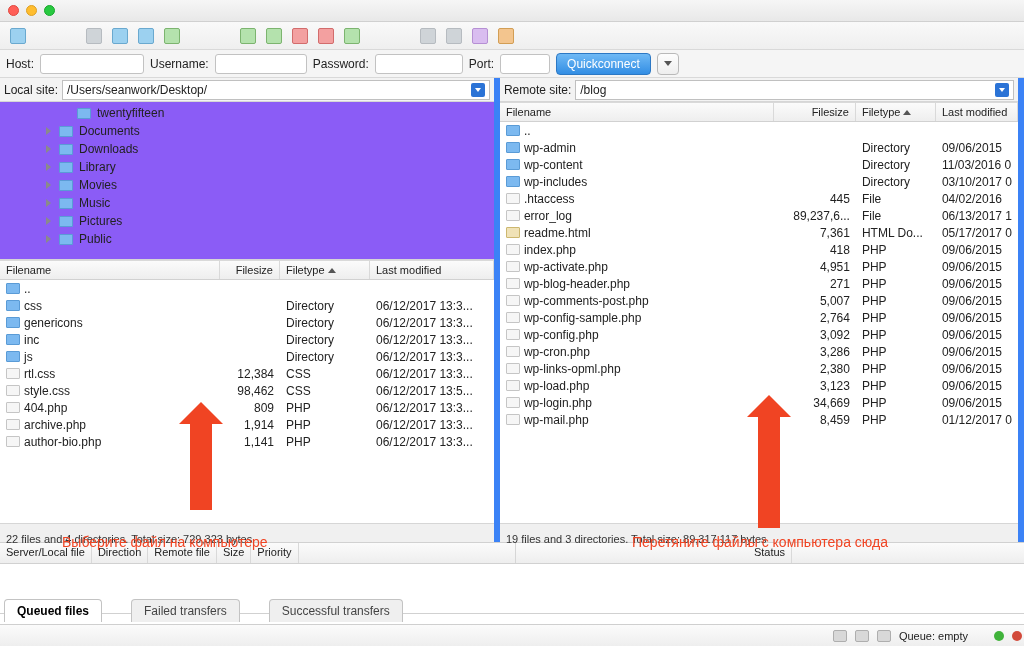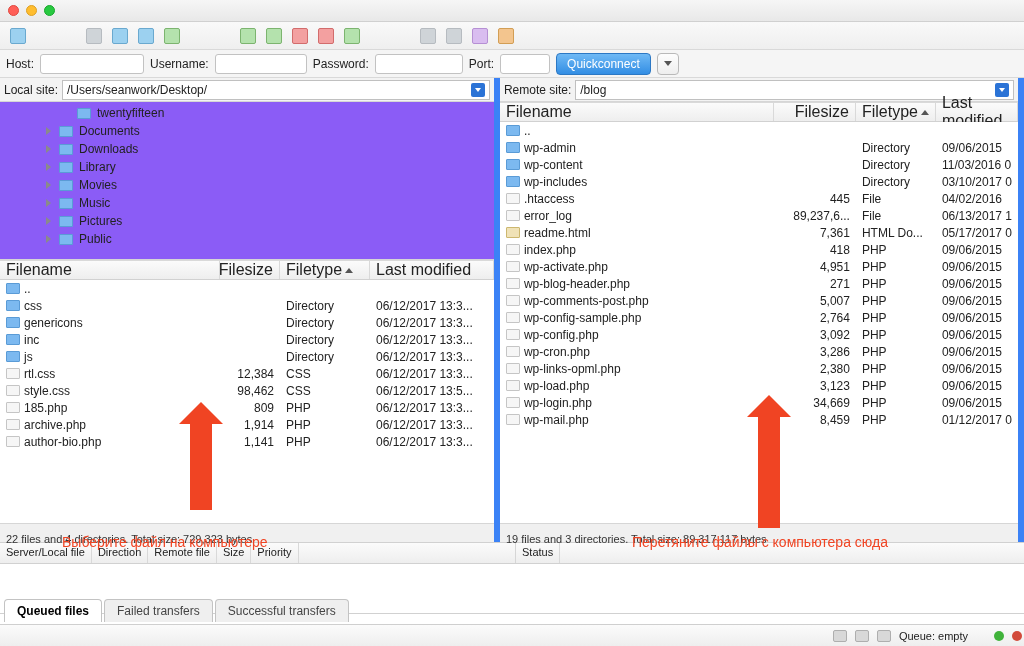--- a/index.html
+++ b/index.html
@@ -46,21 +46,21 @@
 .col.right { flex:1; }
 
 .treebox { height:158px; overflow:hidden; border-bottom:1px solid #d6d6d6; background:#8b5cf6; padding:2px 0;}
 .tree-item { display:flex; align-items:center; height:18px; padding-left: 46px; gap:6px; font-size:12px;}
 .tree-item .disc { width:0;height:0;border-top:4px solid transparent;border-bottom:4px solid transparent;border-left:5px solid #8a8a8a; margin-right:2px;}
 .tree-item .fld { width:14px; height:11px; background:#7cb9f0; border:1px solid #5a9bd6; border-radius:1px;}
 .tree-item.nf { padding-left:64px;}
 .tree-item.nf .disc { visibility:hidden;}
 
 
-.colhead { display:flex; height:20px; background:linear-gradient(#fbfbfb,#eee); border-top:1px solid #d9d9d9; border-bottom:1px solid #d1d1d1; font-size:16px; align-items:center;}
+.colhead { display:flex; height:20px; background:linear-gradient(#fbfbfb,#eee); border-top:1px solid #d9d9d9; border-bottom:1px solid #d1d1d1; font-size:11px; align-items:center;}
 .colhead > div { border-right:1px solid #d9d9d9; padding:0 6px; display:flex; align-items:center; height:100%; gap:3px;}
 .sort-arrow { width:0;height:0;border-left:4px solid transparent;border-right:4px solid transparent;border-bottom:5px solid #555;}
 
 
 .flist { flex:1; overflow:hidden; background:#fff;}
 .frow { display:flex; height:17px; align-items:center; font-size:12px;}
 .frow > div { padding:0 6px; overflow:hidden; white-space:nowrap;}
 .fico { width:14px; height:11px; background:#dcdcdc; border:1px solid #b5b5b5; margin-right:4px; display:inline-block; border-radius:1px;}
 .fico.fld { background:#7cb9f0; border-color:#5a9bd6;}
 .fico.doc { background:#f6f6f6; border-color:#c5c5c5;}
@@ -69,33 +69,33 @@
 
 .left .c-name { width: 220px;} .left .c-size { width: 60px; text-align:right; justify-content:flex-end;} .left .c-type { width:90px;} .left .c-mod { flex:1;}
 .right .c-name { width: 274px;} .right .c-size { width:82px; text-align:right;justify-content:flex-end;} .right .c-type { width:80px;} .right .c-mod { flex:1;}
 .right .flist .frow > .c-size { overflow:visible; }
 
 .statusline { height:18px; background:#f0f0f0; border-top:1px solid #d6d6d6; font-size:11px; padding:9px 6px; color:#333;}
 
 
 .queue-head { display:flex; height:22px; background:linear-gradient(#fbfbfb,#eee); border-top:1px solid #d1d1d1; border-bottom:1px solid #d1d1d1; font-size:11px;}
 .queue-head.split > .qh-left { width:516px; display:flex; border-right:1px solid #d6d6d6;}
-.queue-head.split > .qh-right { flex:1; display:flex;}
+.queue-head.split > .qh-right { flex:1; display:flex;justify-content:center;}
 .queue-head .qh { border-right:1px solid #d9d9d9; padding:3px 6px;}
 .queue-body { height:50px; background:#fff; border-bottom:1px solid #d1d1d1;}
 
 
 .annot-arrow { position:absolute; width:22px; background:#f04423; }
 .annot-arrow::before { content:""; position:absolute; top:-18px; left:-11px; border-left:22px solid transparent; border-right:22px solid transparent; border-bottom:22px solid #f04423;}
 .annot1 { left:190px; top:420px; height:90px;}
 .annot2 { left:758px; top:413px; height:115px;}
 .annot-text { position:absolute; color:#f04423; font-size:14px;}
 
 
-.tabs { position:absolute; left:4px; bottom:24px; display:flex; height:24px; align-items:flex-end;}
+.tabs { position:absolute; left:4px; bottom:24px; display:flex; height:24px; align-items:flex-end;gap:27px;}
 .tab { border:1px solid #c3c3c3; border-bottom:none; background:#efefef; padding:4px 12px; font-size:12px; border-radius:4px 4px 0 0; margin-right:2px; color:#444;}
 .tab.active { background:#fff; font-weight:600; color:#000;}
 
 .footer { position:absolute; left:0; right:0; bottom:0; height:22px; border-top:1px solid #cfcfcf; background:linear-gradient(#fbfbfb,#eee); display:flex; align-items:center; justify-content:flex-end; gap:8px; padding:0 2px; font-size:11px;}
 .led { width:10px; height:10px; border-radius:50%; }
 .led.g { background:#40b33b;} .led.r { background:#d24a3b;}
 .qicon { width:14px; height:12px; background:#d8d8d8; border:1px solid #aeaeae; border-radius:2px;}
 </style>
 </head>
 <body>
@@ -259,21 +259,21 @@
             <span class="fico doc"></span>
             <span>style.css</span>
           </div>
           <div class="c-size">98,462</div>
           <div class="c-type">CSS</div>
           <div class="c-mod">06/12/2017 13:5...</div>
         </div>
         <div class="frow">
           <div class="c-name cell-n">
             <span class="fico doc"></span>
-            <span>185.php</span>
+            <span>404.php</span>
           </div>
           <div class="c-size">809</div>
           <div class="c-type">PHP</div>
           <div class="c-mod">06/12/2017 13:3...</div>
         </div>
         <div class="frow">
           <div class="c-name cell-n">
             <span class="fico doc"></span>
             <span>archive.php</span>
           </div>

